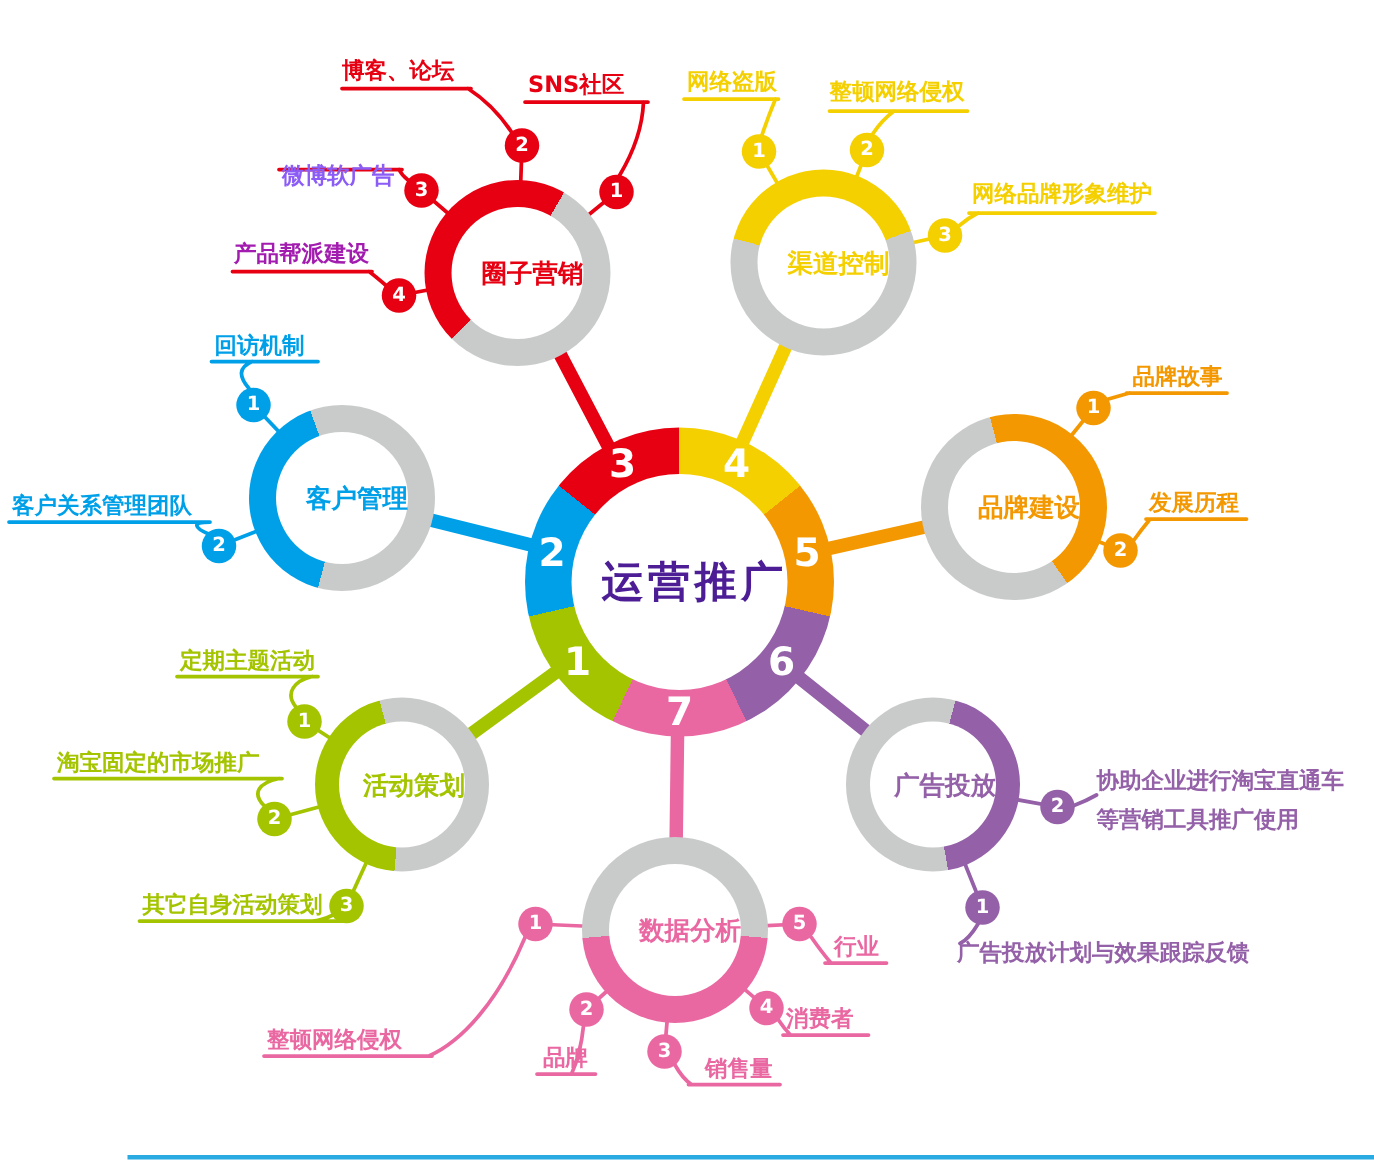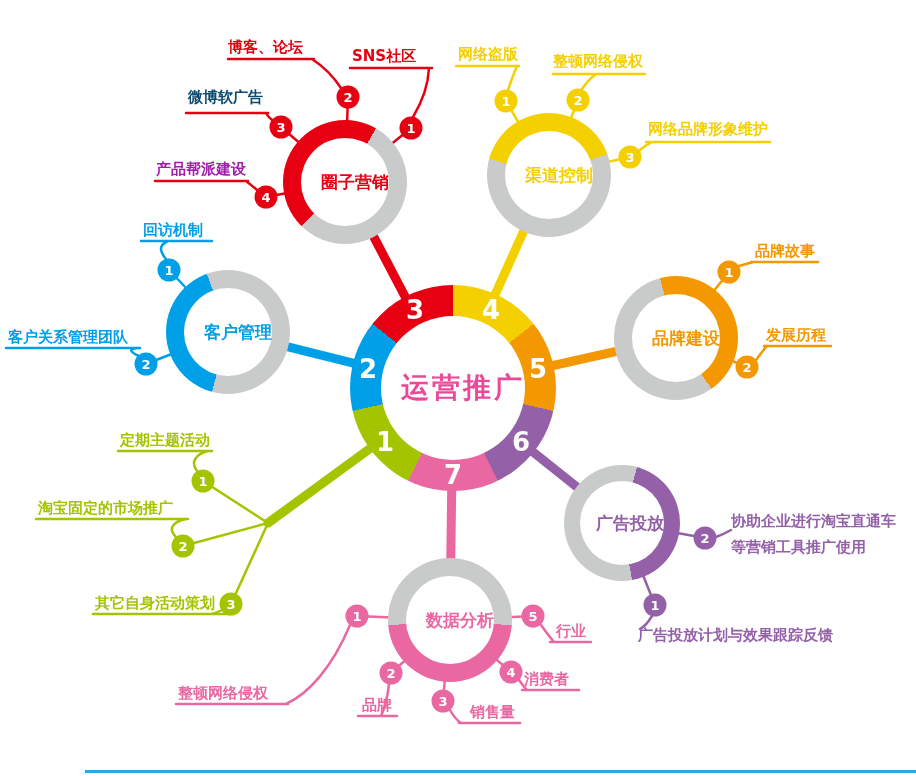--- a/index.html
+++ b/index.html
@@ -90,29 +90,34 @@
   <div class="donut" style="left:564px;top:465px;width:116px;height:116px;background:conic-gradient(from 15deg,#9460a8 0 155deg,#c9caca 155deg 360deg);">
     <div class="hole" style="inset:16px;">
       <span class="sat-label" style="color:#9460a8;">广告投放</span>
     </div>
   </div>
   <div class="donut" style="left:388px;top:558px;width:124px;height:124px;background:conic-gradient(from 95deg,#ea68a2 0 170deg,#c9caca 170deg 360deg);">
     <div class="hole" style="inset:18px;">
       <span class="sat-label" style="color:#ea68a2;">数据分析</span>
     </div>
   </div>
+  <div class="donut" style="left:210px;top:465px;width:116px;height:116px;background:conic-gradient(from 185deg,#a5c400 0 160deg,#c9caca 160deg 360deg);">
+    <div class="hole" style="inset:16px;">
+      <span class="sat-label" style="color:#a5c400;">活动策划</span>
+    </div>
+  </div>
   <div class="donut" style="left:166px;top:270px;width:124px;height:124px;background:conic-gradient(from 195deg,#00a0e9 0 145deg,#c9caca 145deg 360deg);">
     <div class="hole" style="inset:18px;">
       <span class="sat-label" style="color:#00a0e9;">客户管理</span>
     </div>
   </div>
 
   <div class="donut" style="left:350px;top:285px;width:206px;height:206px;background:conic-gradient(from 0deg,#f5d000 0 51.4deg,#f39800 51.4deg 102.9deg,#9460a8 102.9deg 154.3deg,#ea68a2 154.3deg 205.7deg,#a5c400 205.7deg 257.1deg,#00a0e9 257.1deg 308.6deg,#e60012 308.6deg 360deg);">
     <div class="hole" style="inset:31px;">
-      <span class="center-title" style="color:#ec4899;">运营推广</span>
+      <span class="center-title" style="color:#4c1d95;">运营推广</span>
     </div>
   </div>
   <span class="seg-num" style="left:491px;top:310px;">4</span>
   <span class="seg-num" style="left:538px;top:369px;">5</span>
   <span class="seg-num" style="left:521px;top:442px;">6</span>
   <span class="seg-num" style="left:453px;top:475px;">7</span>
   <span class="seg-num" style="left:385px;top:442px;">1</span>
   <span class="seg-num" style="left:368px;top:369px;">2</span>
   <span class="seg-num" style="left:415px;top:310px;">3</span>
 
@@ -139,21 +144,21 @@
 
   <div class="mini" style="left:203px;top:481px;background:#a5c400;">1</div>
   <div class="mini" style="left:183px;top:546px;background:#a5c400;">2</div>
   <div class="mini" style="left:231px;top:604px;background:#a5c400;">3</div>
 
   <div class="mini" style="left:169px;top:270px;background:#00a0e9;">1</div>
   <div class="mini" style="left:146px;top:364px;background:#00a0e9;">2</div>
 
   <div class="note" style="left:352px;top:45px;color:#e60012;">SNS社区</div>
   <div class="note" style="left:228px;top:36px;color:#e60012;">博客、论坛</div>
-  <div class="note" style="left:188px;top:86px;color:#0c4a6e;">微博软广告</div>
+  <div class="note" style="left:188px;top:106px;color:#8b5cf6;">微博软广告</div>
   <div class="note" style="left:156px;top:158px;color:#a21caf;">产品帮派建设</div>
 
   <div class="note" style="left:458px;top:43px;color:#f5d000;">网络盗版</div>
   <div class="note" style="left:553px;top:50px;color:#f5d000;">整顿网络侵权</div>
   <div class="note" style="left:648px;top:118px;color:#f5d000;">网络品牌形象维护</div>
 
   <div class="note" style="left:755px;top:240px;color:#f39800;">品牌故事</div>
   <div class="note" style="left:766px;top:324px;color:#f39800;">发展历程</div>
 
   <div class="note" style="left:638px;top:624px;color:#9460a8;">广告投放计划与效果跟踪反馈</div>

